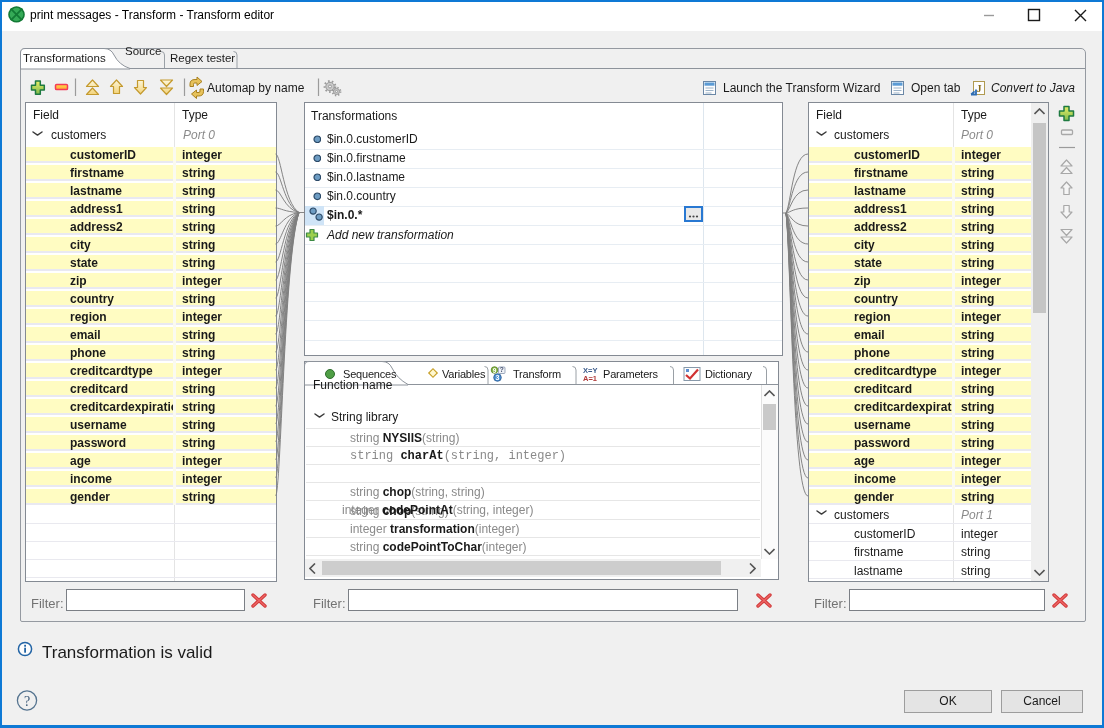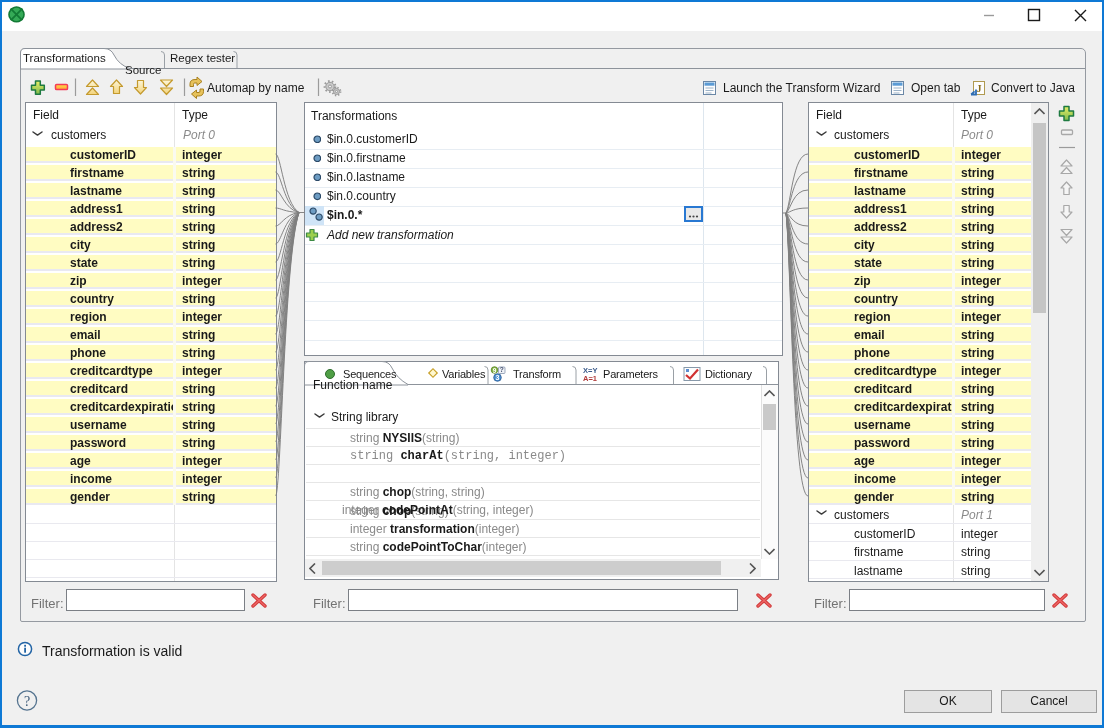--- a/index.html
+++ b/index.html
@@ -24,34 +24,35 @@
 .tbtext{position:absolute;white-space:nowrap;font-size:12px;color:#1a1a1a;}
 </style></head><body>
 <div id="w">
 
 <div id="titlebar"></div>
     <div id="winborder"></div>
 <svg class="abs" style="left:8px;top:6px" width="17" height="17" viewBox="0 0 17 17">
 <path d="M8.5,1 C10,1 11.6,1.6 12.3,2.4 C13.6,2.6 14.6,3.6 14.8,4.9 C15.6,5.7 16,7 16,8.5 C16,10 15.6,11.3 14.8,12.1 C14.6,13.4 13.6,14.4 12.3,14.6 C11.5,15.4 10,15.8 8.5,15.8 C7,15.8 5.5,15.4 4.7,14.6 C3.4,14.4 2.4,13.4 2.2,12.1 C1.4,11.3 1,10 1,8.5 C1,7 1.4,5.7 2.2,4.9 C2.4,3.6 3.4,2.6 4.7,2.4 C5.5,1.6 7,1 8.5,1 Z" fill="#35aa57" stroke="#127a35" stroke-width="1.6"></path>
 <path d="M3.2,3.2 L13.8,13.8 M13.8,3.2 L3.2,13.8" stroke="#127a35" stroke-width="1.8"></path>
 </svg>
+<div class="abs" style="left:30px;top:8px;font-size:12px;color:#000;">print messages - Transform - Transform editor</div>
 <svg class="abs" style="left:980px;top:6px" width="112" height="18" viewBox="0 0 112 18">
 <line x1="4" y1="9.5" x2="14" y2="9.5" stroke="#9a9a9a" stroke-width="1.4"></line>
 <rect x="48.5" y="3.5" width="11" height="11" fill="none" stroke="#1a1a1a" stroke-width="1.4"></rect>
 <path d="M95,4 L106,15 M106,4 L95,15" stroke="#1a1a1a" stroke-width="1.4"></path>
 </svg>
 <div class="abs" style="left:20px;top:48px;width:1066px;height:574px;border:1px solid #959aa1;border-radius:5px 5px 2px 2px;background:#f0f0f0;"></div>
 <svg class="abs" style="left:20px;top:48px" width="1066" height="22" viewBox="0 0 1066 22">
 <path d="M144.5,20 V7 Q144.5,3.5 141,3.5" fill="none" stroke="#9aa0a6"></path>
 <path d="M217,20 V7 Q217,3.5 213.5,3.5" fill="none" stroke="#9aa0a6"></path>
 <line x1="106" y1="20.5" x2="1065" y2="20.5" stroke="#8d939b"></line>
 <path d="M0.5,21 L0.5,5 Q0.5,0.5 5,0.5 L84,0.5 Q91,0.5 94,7 Q99,17 110,20.5 L110,21 Z" fill="#ffffff" stroke="#8d939b"></path>
 </svg>
 <div class="tablabel" style="left:23px;top:52px;">Transformations</div>
-<div class="tablabel" style="left:125px;top:64px;">Source</div>
+<div class="tablabel" style="left:125px;top:45px;">Source</div>
 <div class="tablabel" style="left:170px;top:52px;">Regex tester</div>
 <svg class="abs" style="left:24px;top:76px" width="320" height="24" viewBox="0 0 320 24">
 <defs>
 <linearGradient id="gplus" x1="0" y1="0" x2="0" y2="1">
           <stop offset="0" stop-color="#e8ef66"></stop>
           <stop offset="1" stop-color="#7db94d"></stop>
         </linearGradient>
 <linearGradient id="rmin" x1="0" y1="0" x2="0" y2="1">
           <stop offset="0" stop-color="#ffdf43"></stop>
           <stop offset="1" stop-color="#ffa23c"></stop>
@@ -99,21 +100,21 @@
       <line x1="3.5" y1="10.5" x2="11.5" y2="10.5" stroke="#9db3c8"></line>
       <line x1="3.5" y1="13" x2="9.5" y2="13" stroke="#9db3c8"></line>
     </svg>
 <div class="tbtext" style="left:911px;top:81px;">Open tab</div>
 <svg class="abs" style="left:970px;top:80px" width="16" height="16" viewBox="0 0 16 16">
 <rect x="3.5" y="1.5" width="11" height="13" fill="#fdfdfd" stroke="#b09a50"></rect>
 <text x="9" y="11.5" font-family="Liberation Serif" font-size="10" font-weight="bold" fill="#8a6d1d" text-anchor="middle">J</text>
 <path d="M1,14.5 L6,14.5 L6,9.5" fill="none" stroke="#2e6db4" stroke-width="1.8"></path>
 <path d="M1.2,14.5 L4.6,11.4" stroke="#2e6db4" stroke-width="1.8"></path>
 </svg>
-<div class="tbtext" style="left:991px;top:81px;">Convert to Java</div>
+<div class="tbtext" style="left:991px;top:81px;font-style:italic;">Convert to Java</div>
 <div class="panel" style="left:25px;top:102px;width:252px;height:480px;"></div>
 <div class="vline" style="left:174px;top:103px;height:478px;"></div>
 <div class="hdr" style="left:33px;top:108px;">Field</div>
 <div class="hdr" style="left:182px;top:108px;">Type</div>
 <svg style="position:absolute;left:32.5px;top:131.475px;overflow:visible" width="9" height="8.05">
       <polyline points="0,1 4.5,4.05 9,1" fill="none" stroke="#3a3a3a" stroke-width="1.5" stroke-linecap="round" stroke-linejoin="round"></polyline>
     </svg>
 <div class="hdr" style="left:51px;top:128px;">customers</div>
 <div class="hdr grey it" style="left:183px;top:128px;">Port 0</div>
 <div class="yrow" style="left:26px;top:147px;width:250px;">
@@ -471,19 +472,19 @@
 </svg>
 <svg style="position:absolute;left:0;top:0;pointer-events:none" width="1104" height="728">
       <path d="M275.5,154.0 C281.0,154.0 284.0,203.1 299.0,212.5M275.5,172.0 C281.0,172.0 284.0,206.0 299.0,212.5M275.5,190.0 C281.0,190.0 284.0,208.9 299.0,212.5M275.5,208.0 C281.0,208.0 284.0,211.8 299.0,212.5M275.5,226.0 C281.0,226.0 284.0,214.7 299.0,212.5M275.5,244.0 C281.0,244.0 284.0,217.5 299.0,212.5M275.5,262.0 C281.0,262.0 284.0,220.4 299.0,212.5M275.5,280.0 C281.0,280.0 284.0,223.3 299.0,212.5M275.5,298.0 C281.0,298.0 284.0,226.2 299.0,212.5M275.5,316.0 C281.0,316.0 284.0,229.1 299.0,212.5M275.5,334.0 C281.0,334.0 284.0,231.9 299.0,212.5M275.5,352.0 C281.0,352.0 284.0,234.8 299.0,212.5M275.5,370.0 C281.0,370.0 284.0,237.7 299.0,212.5M275.5,388.0 C281.0,388.0 284.0,240.6 299.0,212.5M275.5,406.0 C281.0,406.0 284.0,243.5 299.0,212.5M275.5,424.0 C281.0,424.0 284.0,246.3 299.0,212.5M275.5,442.0 C281.0,442.0 284.0,249.2 299.0,212.5M275.5,460.0 C281.0,460.0 284.0,252.1 299.0,212.5M275.5,478.0 C281.0,478.0 284.0,255.0 299.0,212.5M275.5,496.0 C281.0,496.0 284.0,257.9 299.0,212.5M299.0,212.5 L304.5,212.5" fill="none" stroke="#7e7e7e" stroke-width="1" opacity="0.95"></path>
 <path d="M786.0,213.0 C791.0,203.6 793.0,154.0 808.0,154.0M786.0,213.0 C791.0,206.4 793.0,172.0 808.0,172.0M786.0,213.0 C791.0,209.3 793.0,190.0 808.0,190.0M786.0,213.0 C791.0,212.2 793.0,208.0 808.0,208.0M786.0,213.0 C791.0,215.1 793.0,226.0 808.0,226.0M786.0,213.0 C791.0,218.0 793.0,244.0 808.0,244.0M786.0,213.0 C791.0,220.8 793.0,262.0 808.0,262.0M786.0,213.0 C791.0,223.7 793.0,280.0 808.0,280.0M786.0,213.0 C791.0,226.6 793.0,298.0 808.0,298.0M786.0,213.0 C791.0,229.5 793.0,316.0 808.0,316.0M786.0,213.0 C791.0,232.4 793.0,334.0 808.0,334.0M786.0,213.0 C791.0,235.2 793.0,352.0 808.0,352.0M786.0,213.0 C791.0,238.1 793.0,370.0 808.0,370.0M786.0,213.0 C791.0,241.0 793.0,388.0 808.0,388.0M786.0,213.0 C791.0,243.9 793.0,406.0 808.0,406.0M786.0,213.0 C791.0,246.8 793.0,424.0 808.0,424.0M786.0,213.0 C791.0,249.6 793.0,442.0 808.0,442.0M786.0,213.0 C791.0,252.5 793.0,460.0 808.0,460.0M786.0,213.0 C791.0,255.4 793.0,478.0 808.0,478.0M786.0,213.0 C791.0,258.3 793.0,496.0 808.0,496.0M782.5,213.0 L786.0,213.0" fill="none" stroke="#7e7e7e" stroke-width="1" opacity="0.95"></path>
     </svg>
 <svg class="abs" style="left:17px;top:641px" width="16" height="16" viewBox="0 0 16 16">
 <circle cx="8" cy="8" r="6.6" fill="#fdfdfd" stroke="#2264a5" stroke-width="1.5"></circle>
 <rect x="7.2" y="6.7" width="1.8" height="5" fill="#2264a5"></rect>
 <rect x="7.2" y="3.8" width="1.8" height="1.9" fill="#2264a5"></rect>
 </svg>
-<div class="abs" style="left:42px;top:643px;font-size:14px;color:#1a1a1a;">Transformation is valid</div>
+<div class="abs" style="left:42px;top:643px;font-size:17px;color:#1a1a1a;">Transformation is valid</div>
 <svg class="abs" style="left:16px;top:689px" width="22" height="23" viewBox="0 0 22 23">
 <circle cx="11" cy="11.5" r="9.6" fill="none" stroke="#54738f" stroke-width="1.3"></circle>
 <text x="11" y="16.5" font-size="14" fill="#3c5a78" text-anchor="middle" font-family="Liberation Serif">?</text>
 </svg>
 <div class="btn" style="left:904px;top:690px;width:88px;">OK</div>
-<div class="btn" style="left:1001px;top:690px;width:96px;">Cancel</div>
+<div class="btn" style="left:1001px;top:690px;width:82px;">Cancel</div>
 </div>
 </body></html>

